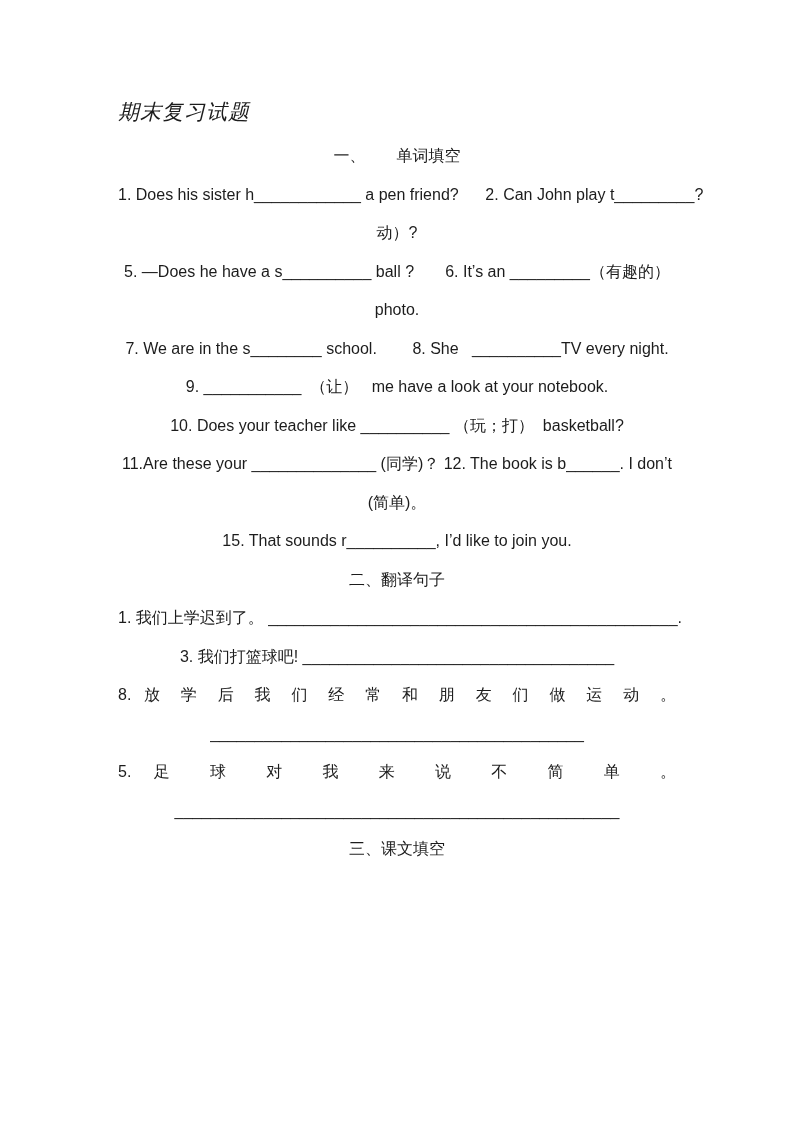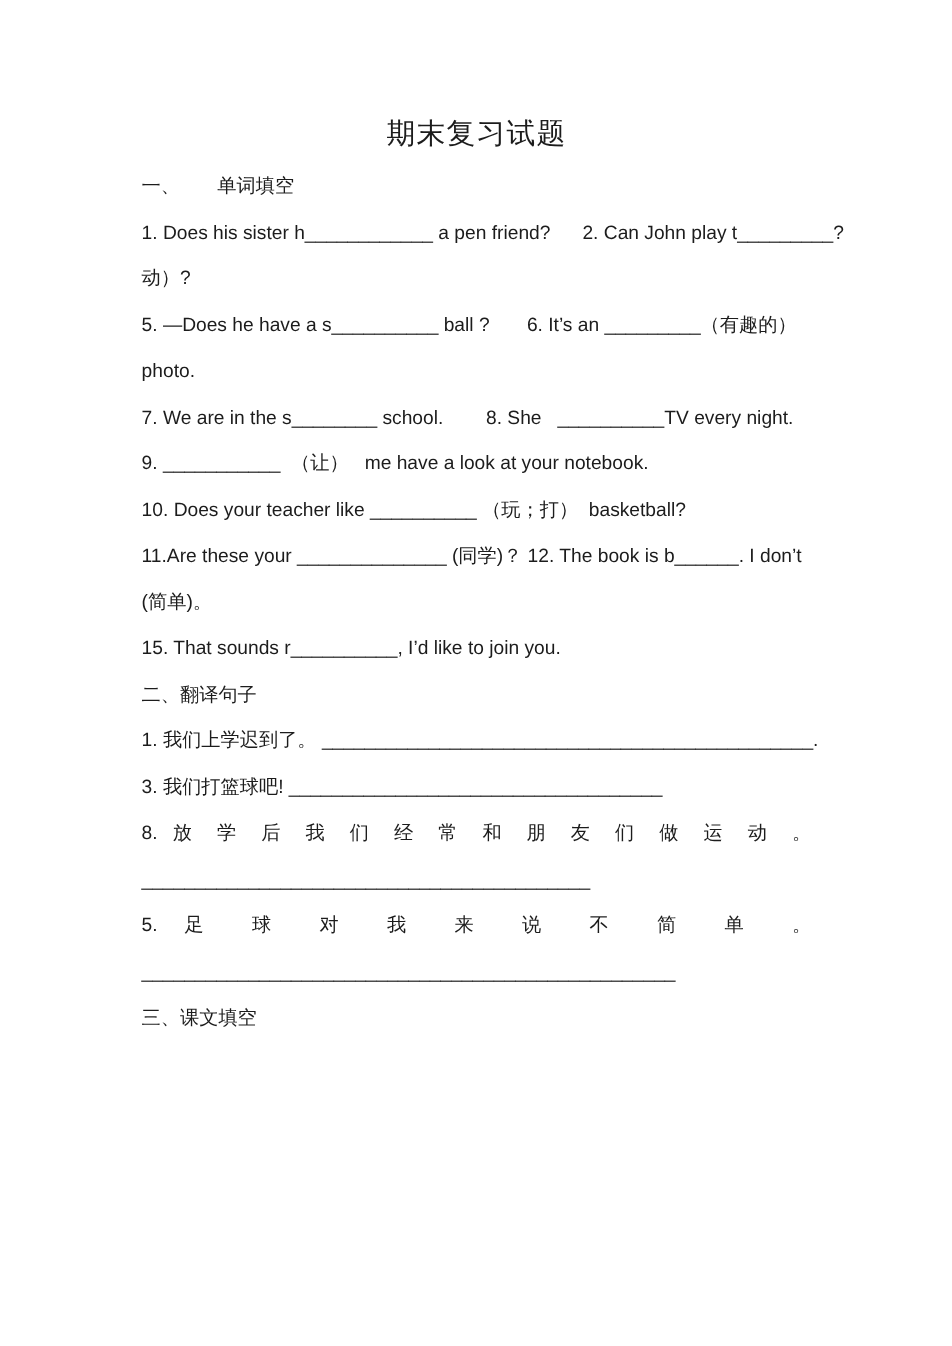--- a/index.html
+++ b/index.html
@@ -14,33 +14,34 @@
     margin: 0 auto;
     background: #ffffff;
     box-sizing: border-box;
     padding: 95px 117px 0 118px;
     overflow: hidden;
     font-family: "Liberation Sans", sans-serif;
     color: #1c1c1c;
   }
   .doc-title {
     margin: 0 0 8px 0;
-    font-size: 24px;
+    font-size: 21px;
     line-height: 34px;
     font-weight: 400;
-    text-align: center;
     letter-spacing: 1px;
+    font-style: italic;
   }
   .ln {
     margin: 0;
     height: 38.5px;
     line-height: 38.5px;
     font-size: 16px;
     white-space: pre;
     font-weight: 400;
+    text-align: center;
   }
   
   .spread {
     white-space: normal;
     text-align: justify;
     text-align-last: justify;
   }
 </style>
 </head>
 <body>

